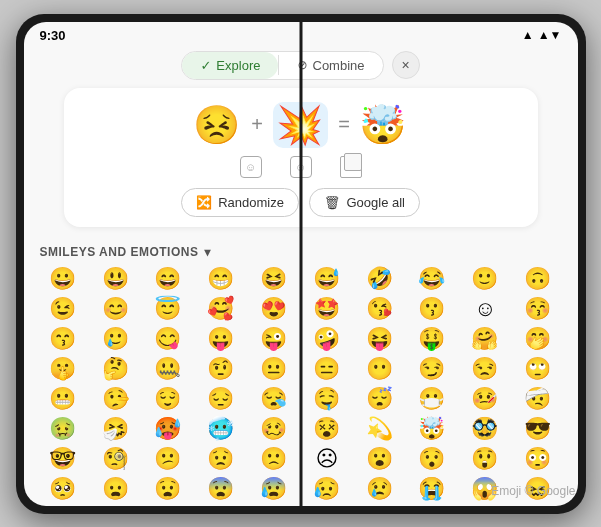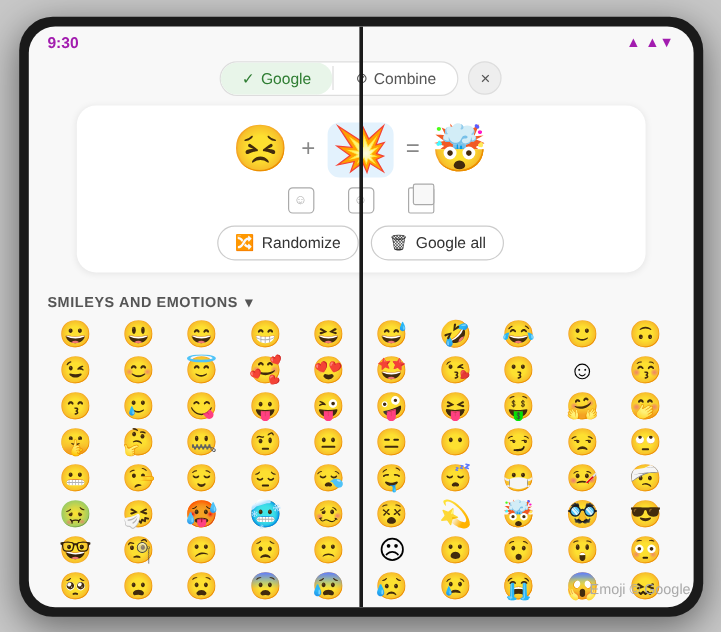--- a/index.html
+++ b/index.html
@@ -41,21 +41,21 @@
       z-index: 100;
       transform: translateX(-50%);
     }
     .status-bar {
       display: flex;
       justify-content: space-between;
       align-items: center;
       padding: 6px 16px 4px;
       font-size: 12px;
       font-weight: 600;
-      color: #a21caf;
+      color: #000000;
     }
     .status-time {
       font-size: 13px;
       font-weight: 700;
     }
     .status-icons {
       display: flex;
       align-items: center;
       gap: 4px;
     }
@@ -251,21 +251,21 @@
       <div class="status-icons">
         <span>▲</span>
         <span>▲▼</span>
       </div>
     </div>
 
     <div class="tab-bar">
       <div class="tab-pill">
         <div class="tab-item active">
           <span style="color:#2e7d32;">✓</span>
-          <span>Google</span>
+          <span>Explore</span>
         </div>
         <div class="tab-divider"></div>
         <div class="tab-item">
           <span style="font-size:12px;">⊘</span>
           <span>Combine</span>
         </div>
       </div>
       <div class="close-btn">
         <span>×</span>
       </div>

